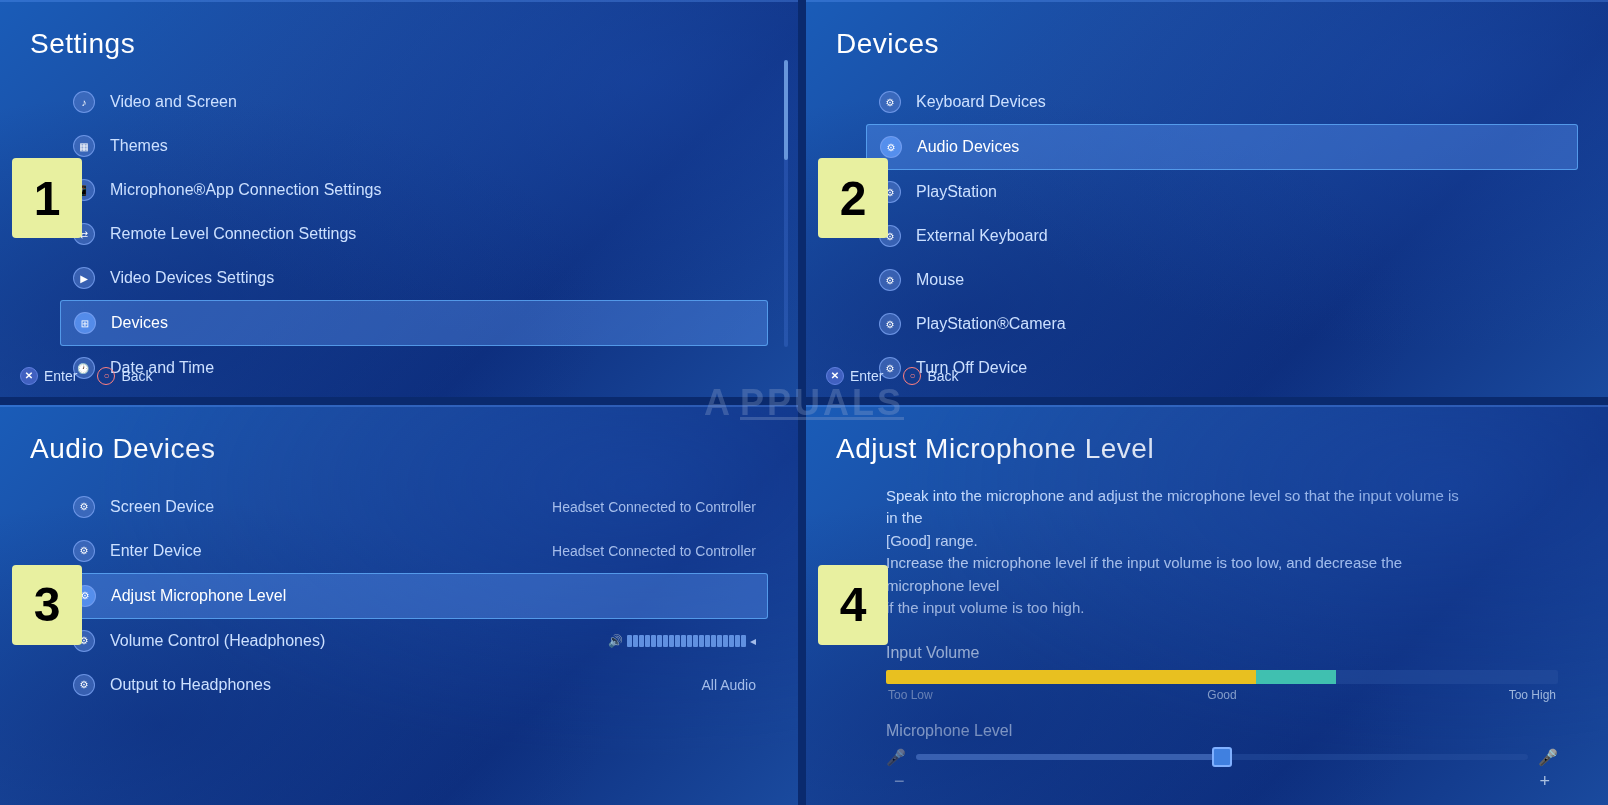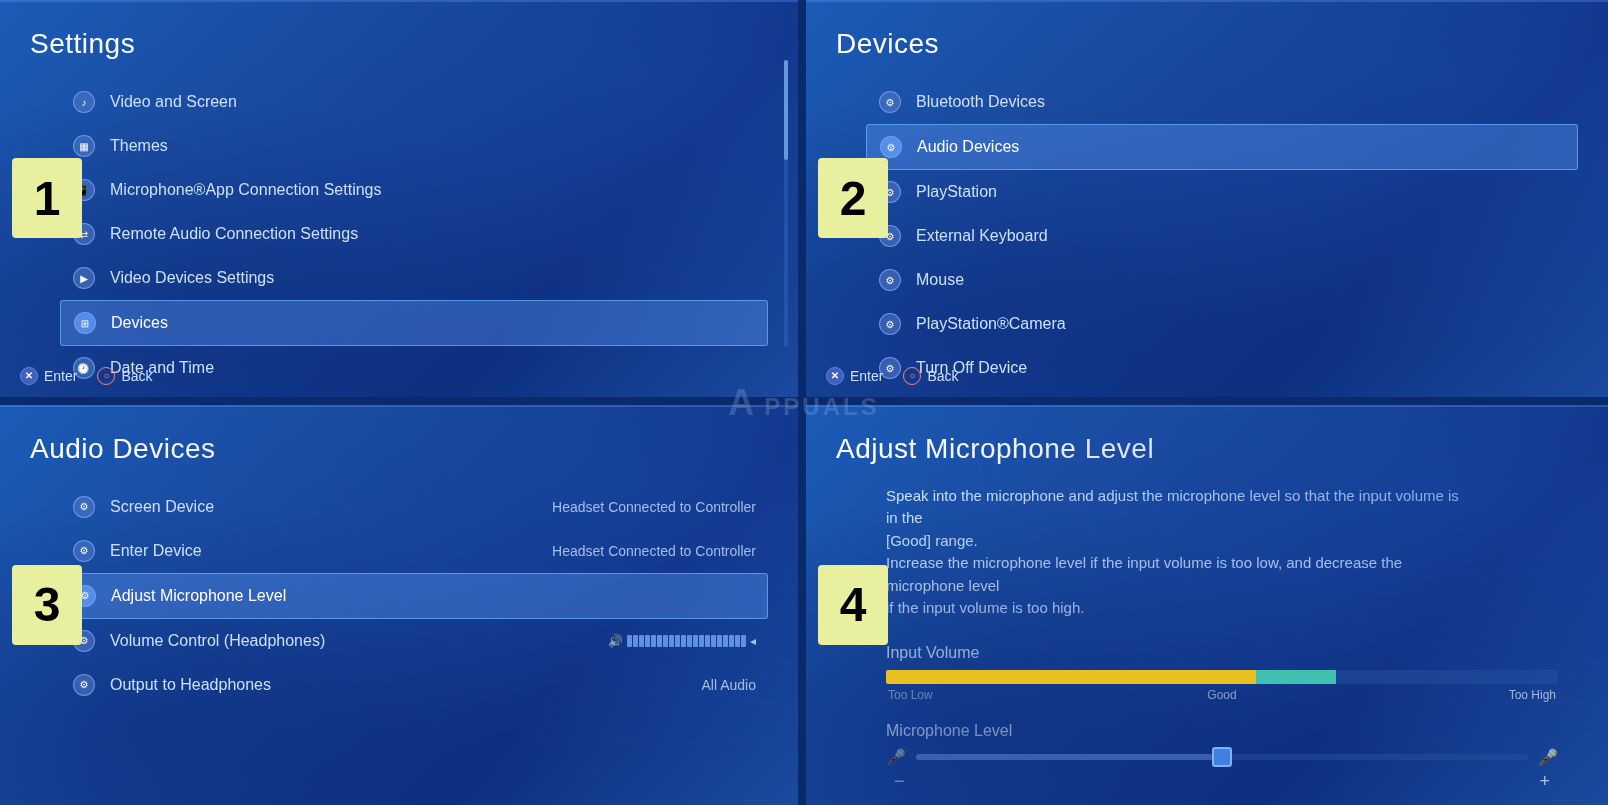--- a/index.html
+++ b/index.html
@@ -329,21 +329,21 @@
     <li class="menu-item">
       <span class="item-icon">
         <div class="icon-circle">📱</div>
       </span>
       <span>Microphone®App Connection Settings</span>
     </li>
     <li class="menu-item">
       <span class="item-icon">
         <div class="icon-circle">⇄</div>
       </span>
-      <span>Remote Audio Connection Settings</span>
+      <span>Remote Level Connection Settings</span>
     </li>
     <li class="menu-item">
       <span class="item-icon">
         <div class="icon-circle">▶</div>
       </span>
       <span>Video Devices Settings</span>
     </li>
     <li class="menu-item selected">
       <span class="item-icon">
         <div class="icon-circle" style="background: rgba(100,160,255,0.7);">⊞</div>
@@ -385,21 +385,21 @@
   <div class="panel-top-border"></div>
   <h1 class="panel-title">Devices</h1>
 
   <div class="number-label">2</div>
 
   <ul class="menu-list" style="padding-left: 30px;">
     <li class="menu-item">
       <span class="item-icon">
         <div class="icon-circle">⚙</div>
       </span>
-      <span>Bluetooth Devices</span>
+      <span>Keyboard Devices</span>
     </li>
     <li class="menu-item selected">
       <span class="item-icon">
         <div class="icon-circle" style="background: rgba(100,160,255,0.7);">⚙</div>
       </span>
       <span>Audio Devices</span>
     </li>
     <li class="menu-item">
       <span class="item-icon">
         <div class="icon-circle">⚙</div>
@@ -552,14 +552,14 @@
       </div>
       <div style="display:flex; justify-content: space-between; padding: 0 8px; margin-top: 4px;">
         <span style="color: #aac0e0; font-size:18px;">−</span>
         <span style="color: #aac0e0; font-size:18px;">+</span>
       </div>
     </div>
   </div>
 </div>
 
 <div class="watermark" style="position:fixed; top:50%; left:50%; transform:translate(-50%,-50%); z-index:20; pointer-events:none;">
-  <span style="font-size: 36px; letter-spacing: 10px; color: rgba(150,170,210,0.3); font-weight: 900;">A</span><span style="font-size: 24px; letter-spacing: 3px; color: rgba(150,170,210,0.3); font-weight: 900;">PPUALS</span>
+  <span style="font-size: 36px; letter-spacing: 10px; color: rgba(150,170,210,0.3); font-weight: 900;">A</span><span style="font-size: 36px; letter-spacing: 3px; color: rgba(150,170,210,0.3); font-weight: 900; text-decoration: underline;">PPUALS</span>
 </div>
 
 </body></html>

